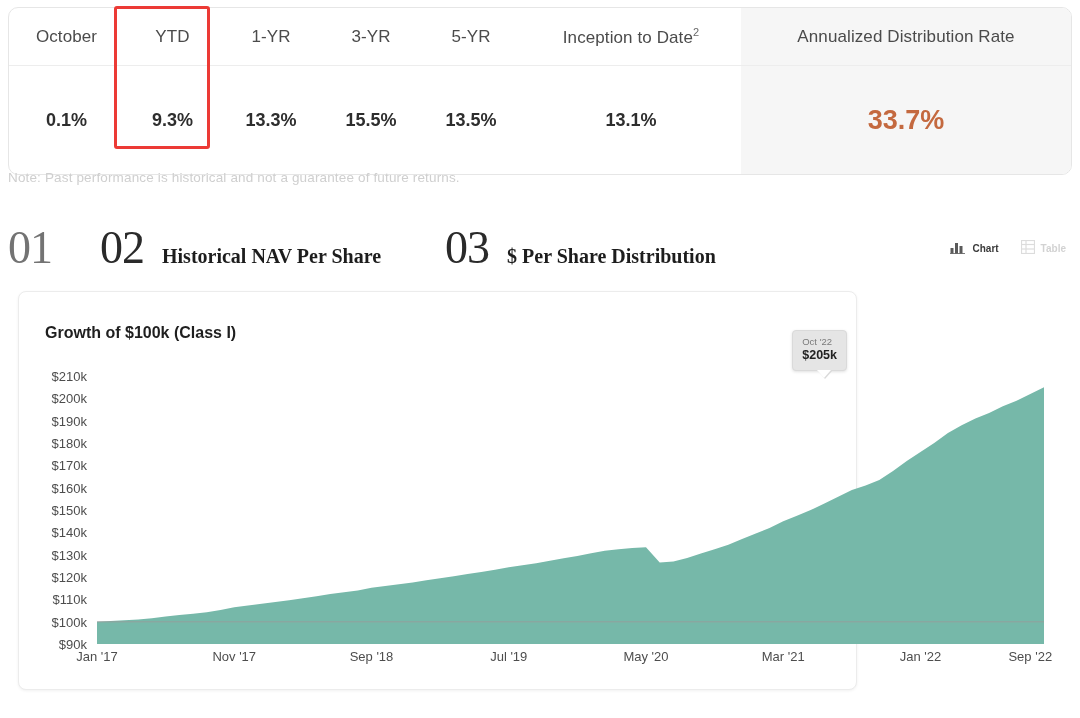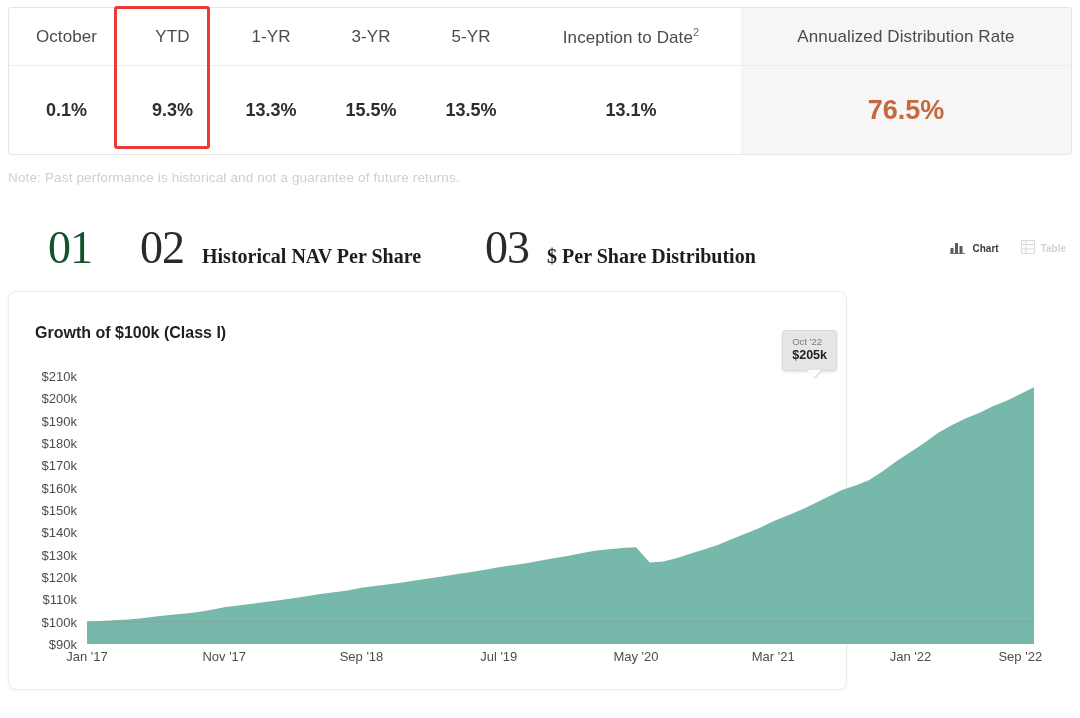--- a/index.html
+++ b/index.html
@@ -15,23 +15,23 @@
     overflow: hidden;
     position: relative;
   }
 
   
   .perf-table-wrap {
     position: absolute;
     left: 8px;
     top: 7px;
     width: 1064px;
-    height: 148px;
+    height: 168px;
     border: 1px solid #e6e6e6;
-    border-radius: 3px;
+    border-radius: 10px;
     background: #ffffff;
     box-sizing: border-box;
     overflow: hidden;
   }
   .perf-table {
     width: 100%;
     height: 100%;
     border-collapse: collapse;
     table-layout: fixed;
   }
@@ -116,21 +116,21 @@
     cursor: pointer;
     white-space: nowrap;
   }
   .tab-num {
     font-family: "Liberation Serif", serif;
     font-size: 46px;
     line-height: 1;
     color: #2a2a2a;
     letter-spacing: -1px;
   }
-  .tab .tab-num.accent { color: #14532d; margin-left: 40px; }
+  .tab .tab-num.accent { color: #737373; }
   .tab-label {
     font-family: "Liberation Serif", serif;
     font-weight: bold;
     font-size: 20px;
     color: #1d1d1d;
     margin-left: 18px;
     padding-bottom: 2px;
   }
   .tab.active .tab-label {
     color: #b0623a;
@@ -155,21 +155,21 @@
     font-size: 10px;
     font-weight: bold;
     cursor: pointer;
   }
   .vt-item.on  { color: #3a3a3a; }
   .vt-item.off { color: #d2d2d2; justify-content: flex-end; }
 
   
   .chart-card {
     position: absolute;
-    left: 8px;
+    left: 18px;
     top: 291px;
     width: 839px;
     height: 399px;
     background: #ffffff;
     border: 1px solid #ececec;
     border-radius: 8px;
     box-shadow: 0 1px 3px rgba(0,0,0,.06);
     box-sizing: border-box;
   }
   .chart-title {
@@ -277,21 +277,21 @@
       </tr>
     </thead>
     <tbody>
       <tr>
         <td>0.1%</td>
         <td>9.3%</td>
         <td>13.3%</td>
         <td>15.5%</td>
         <td>13.5%</td>
         <td>13.1%</td>
-        <td class="shaded accent-value">76.5%</td>
+        <td class="shaded accent-value">33.7%</td>
       </tr>
     </tbody>
   </table>
 </div>
 <div class="ytd-highlight"></div>
 
 <div class="note">Note: Past performance is historical and not a guarantee of future returns.</div>
 
 <div class="tabstrip">
 

